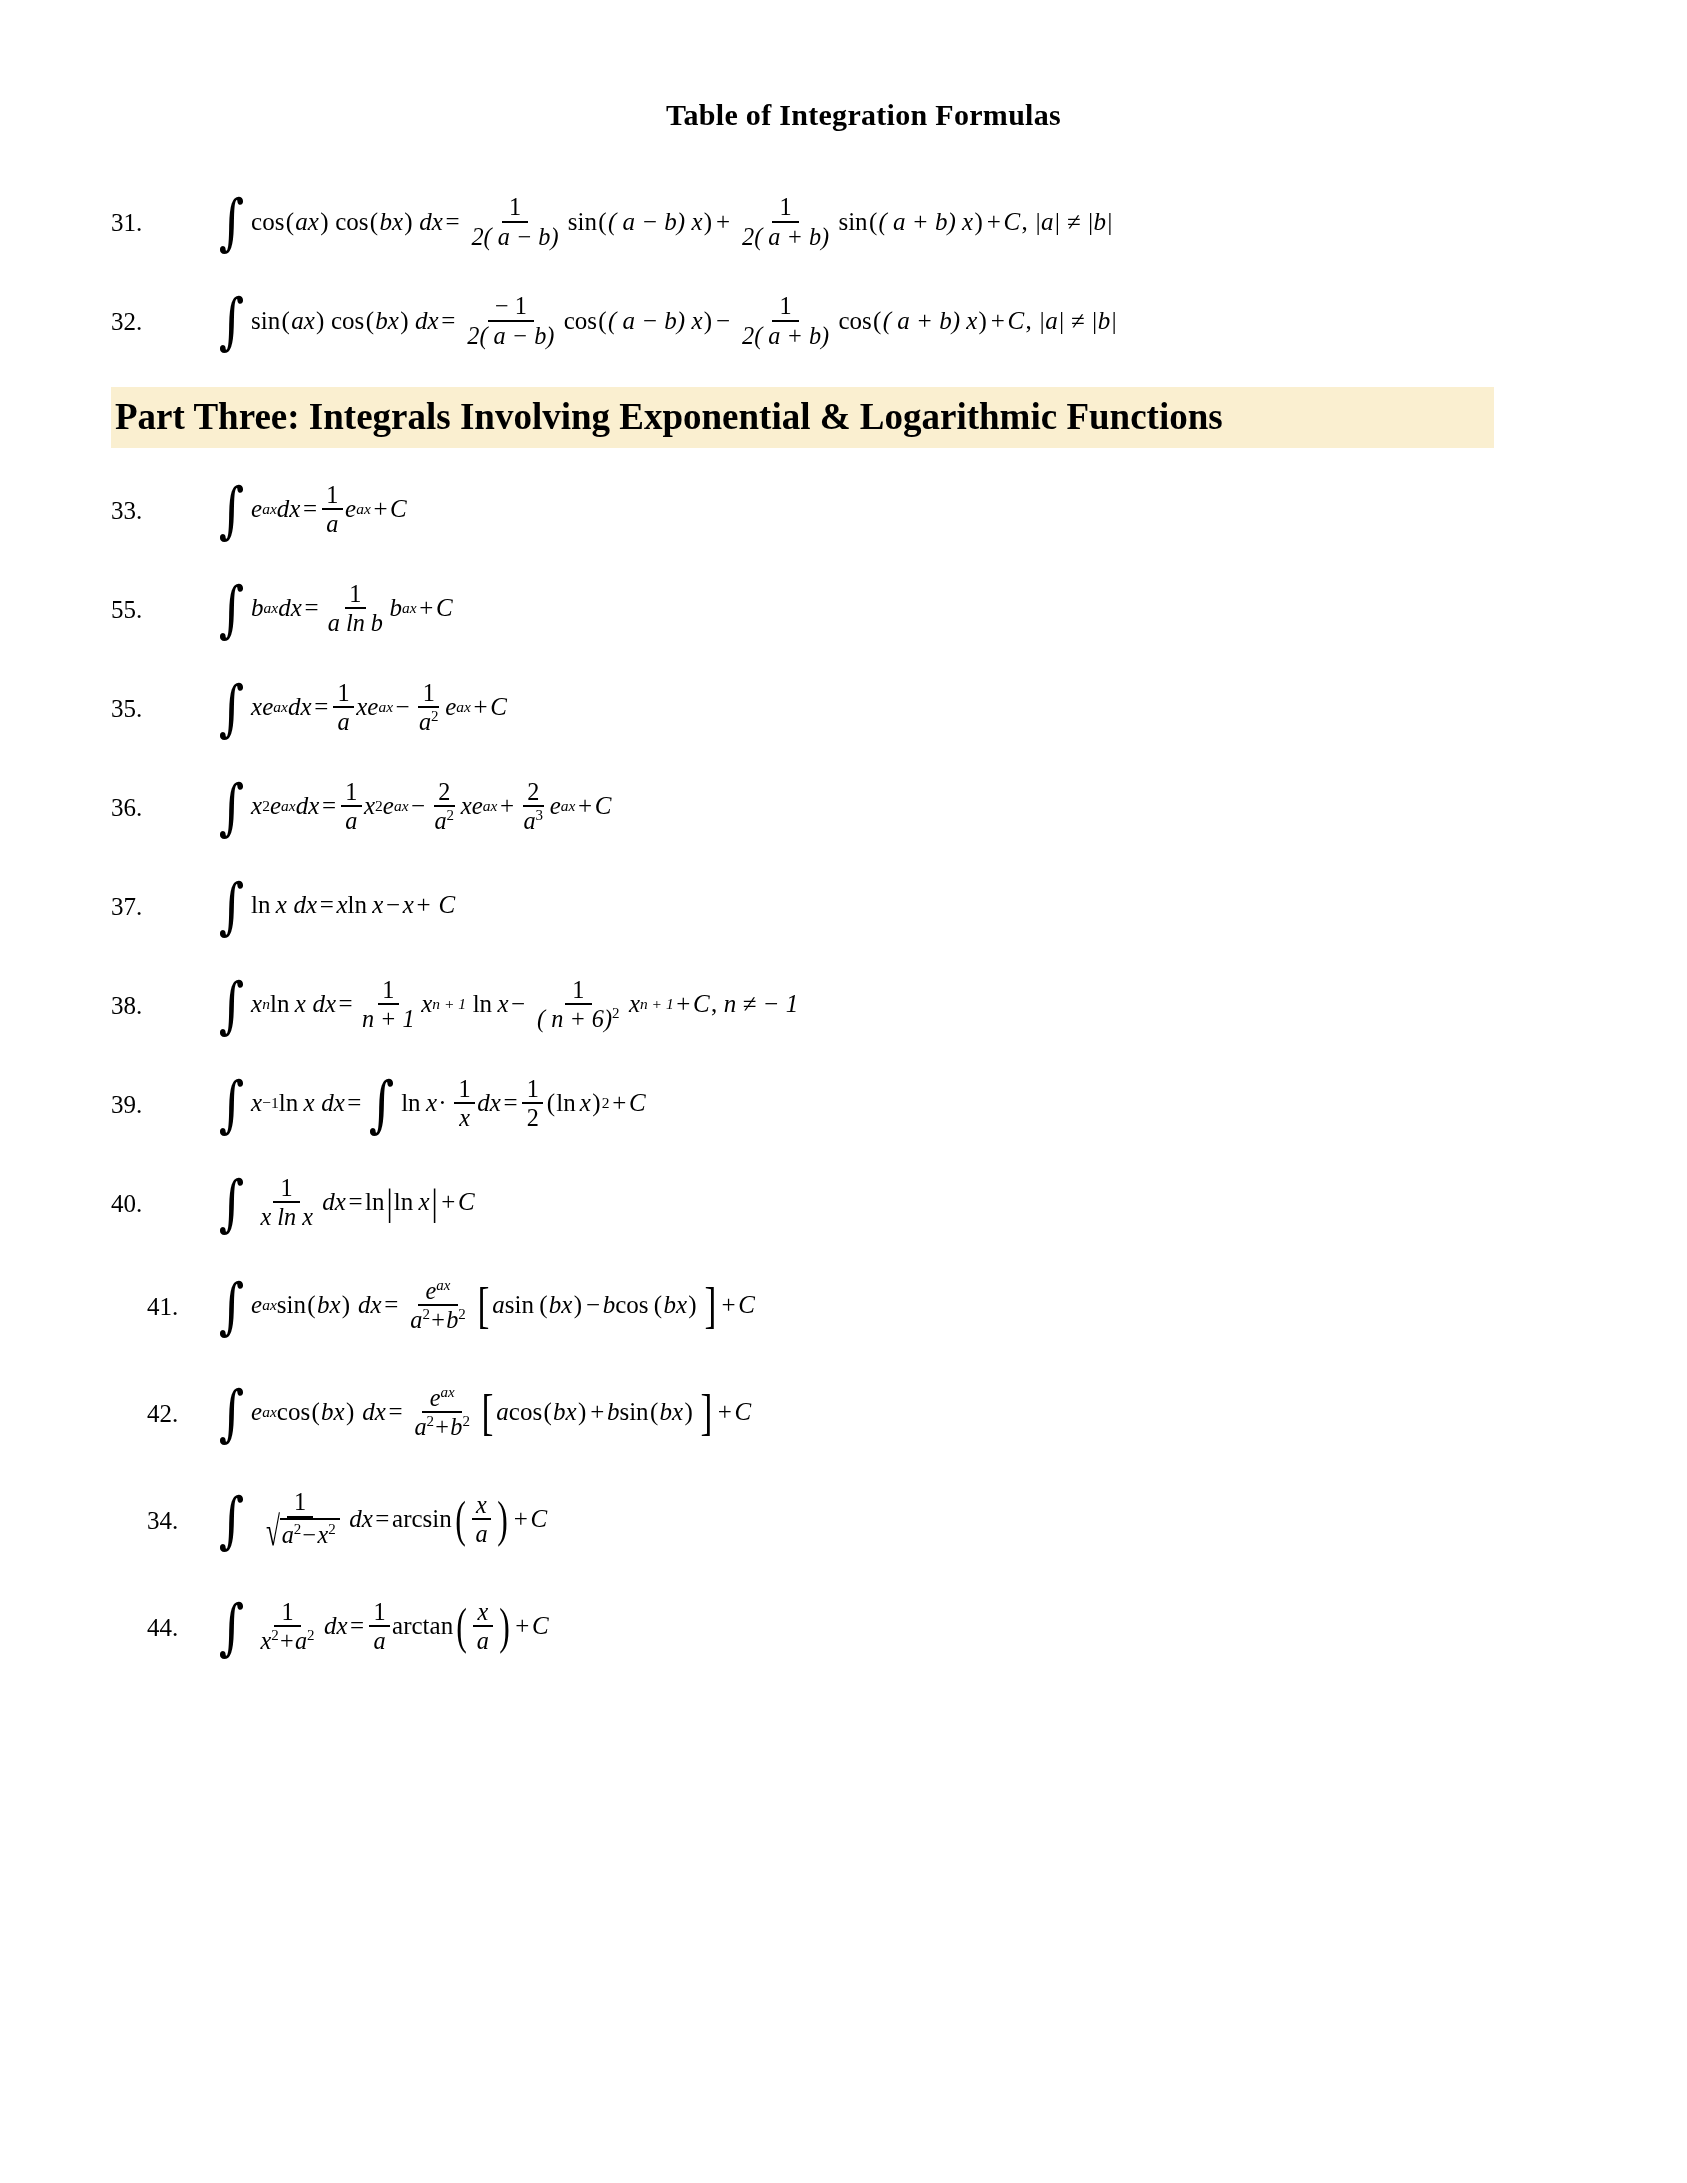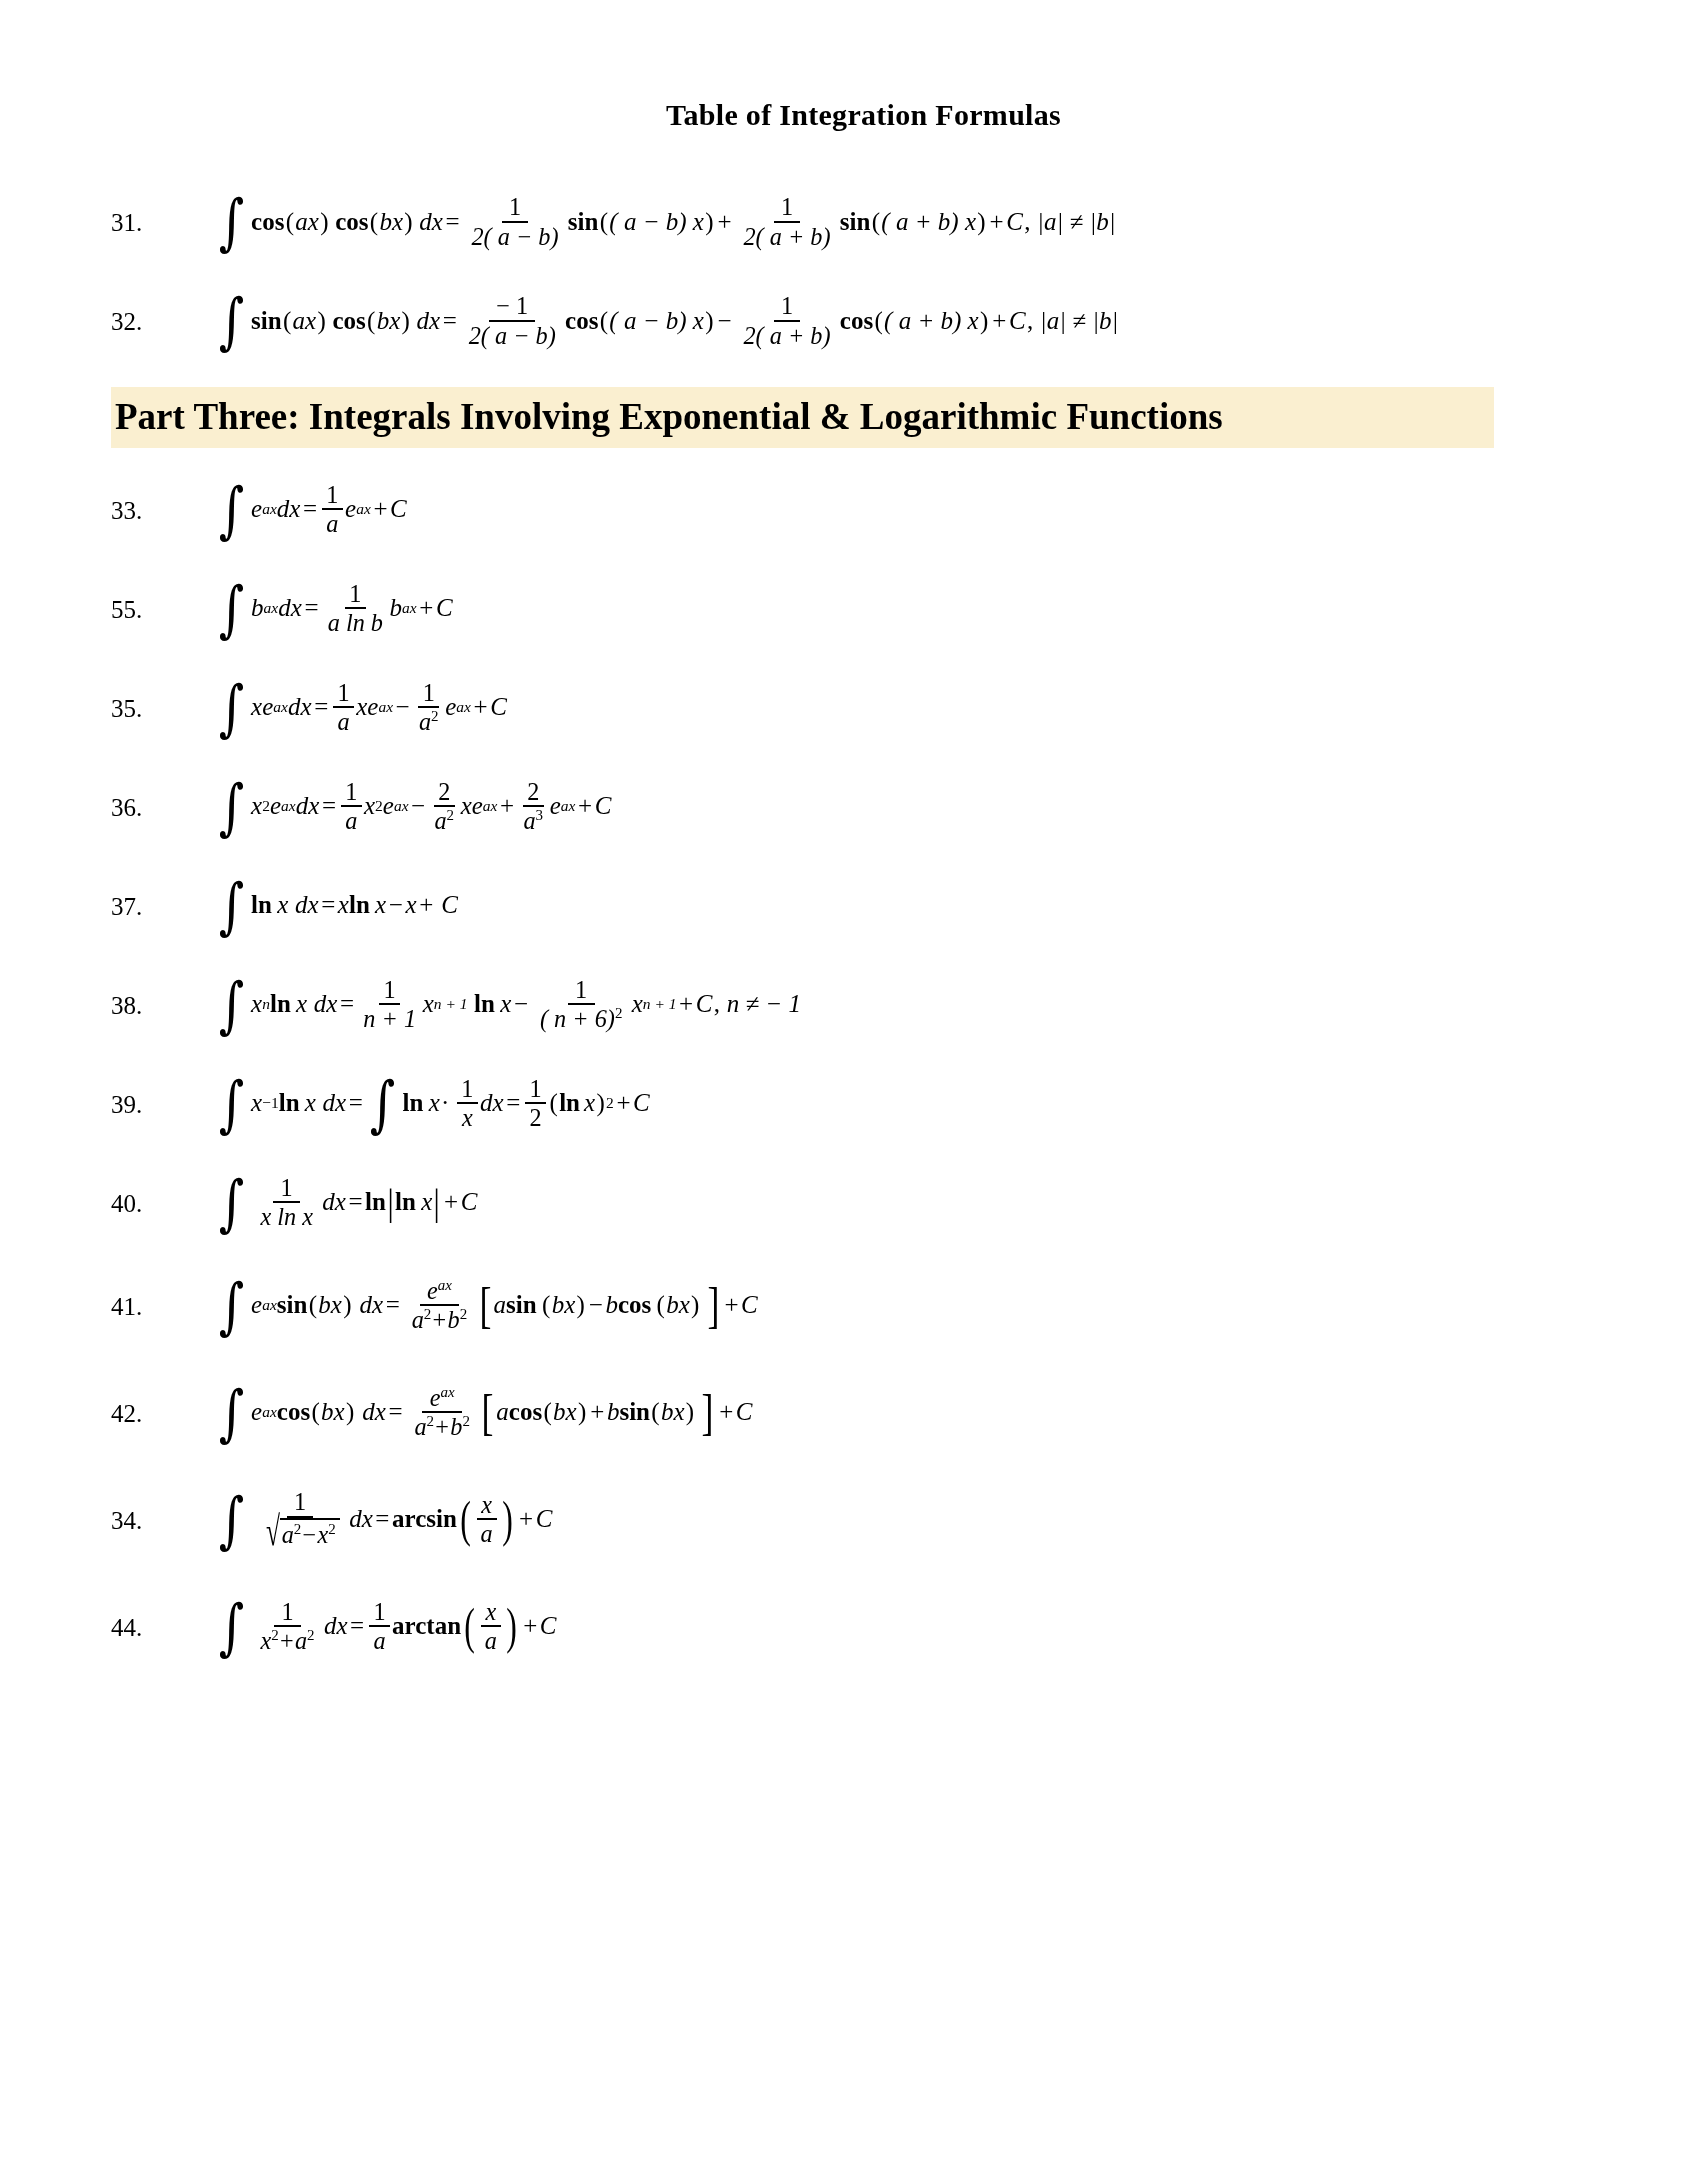--- a/index.html
+++ b/index.html
@@ -57,21 +57,21 @@
     flex: 1 1 auto;
     display: flex;
     align-items: center;
     font-size: 25px;
   }
 
   
   .mi { font-style: italic; font-family: "Liberation Serif", serif; }
   .mo { font-style: normal; padding: 0 2.6px; }
   .mo.tight { padding: 0 1.3px; }
-  .fn { font-style: normal; font-weight: bold; }
+  .fn { font-style: normal; }
   .num { font-style: normal; }
 
   .sup {
     font-size: 0.62em;
     vertical-align: super;
     font-style: italic;
     line-height: 0;
   }
   .sup.up { font-style: normal; }
 
@@ -169,21 +169,21 @@
   }
   .banner .bsup {
     font-size: 0.62em;
     vertical-align: super;
     line-height: 0;
     font-style: normal;
   }
 
   
   .row.tall { min-height: 99px; }
-  .row.xtall { min-height: 107px; }
+  .row.xtall { min-height: 107px; text-align: center; }
 </style>
 </head>
 <body>
 
 <div class="page">
 
   <h1 class="doc-title">Table of Integration Formulas</h1>
 
   <div class="content">
 

